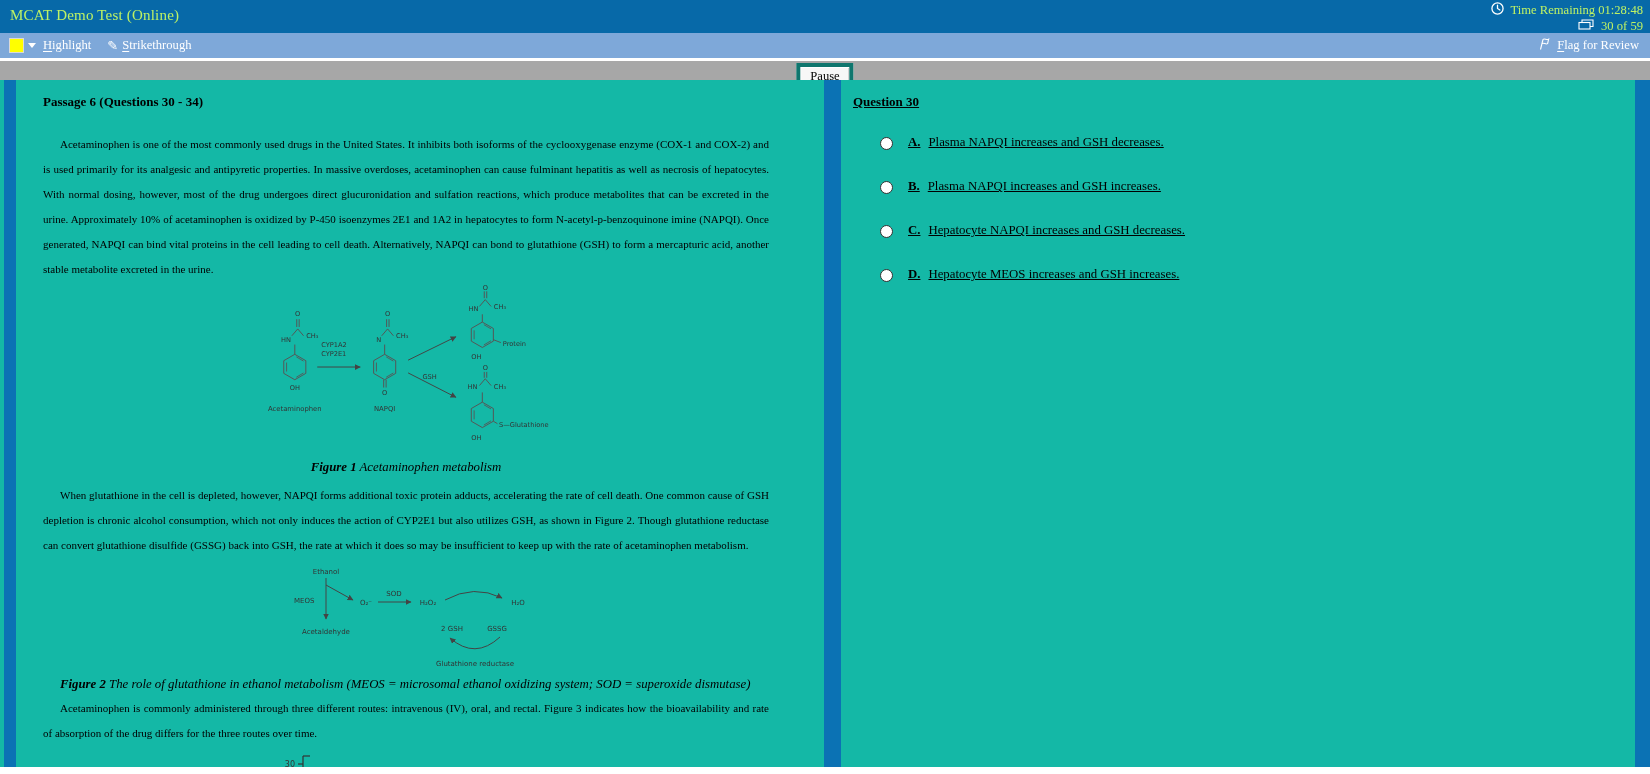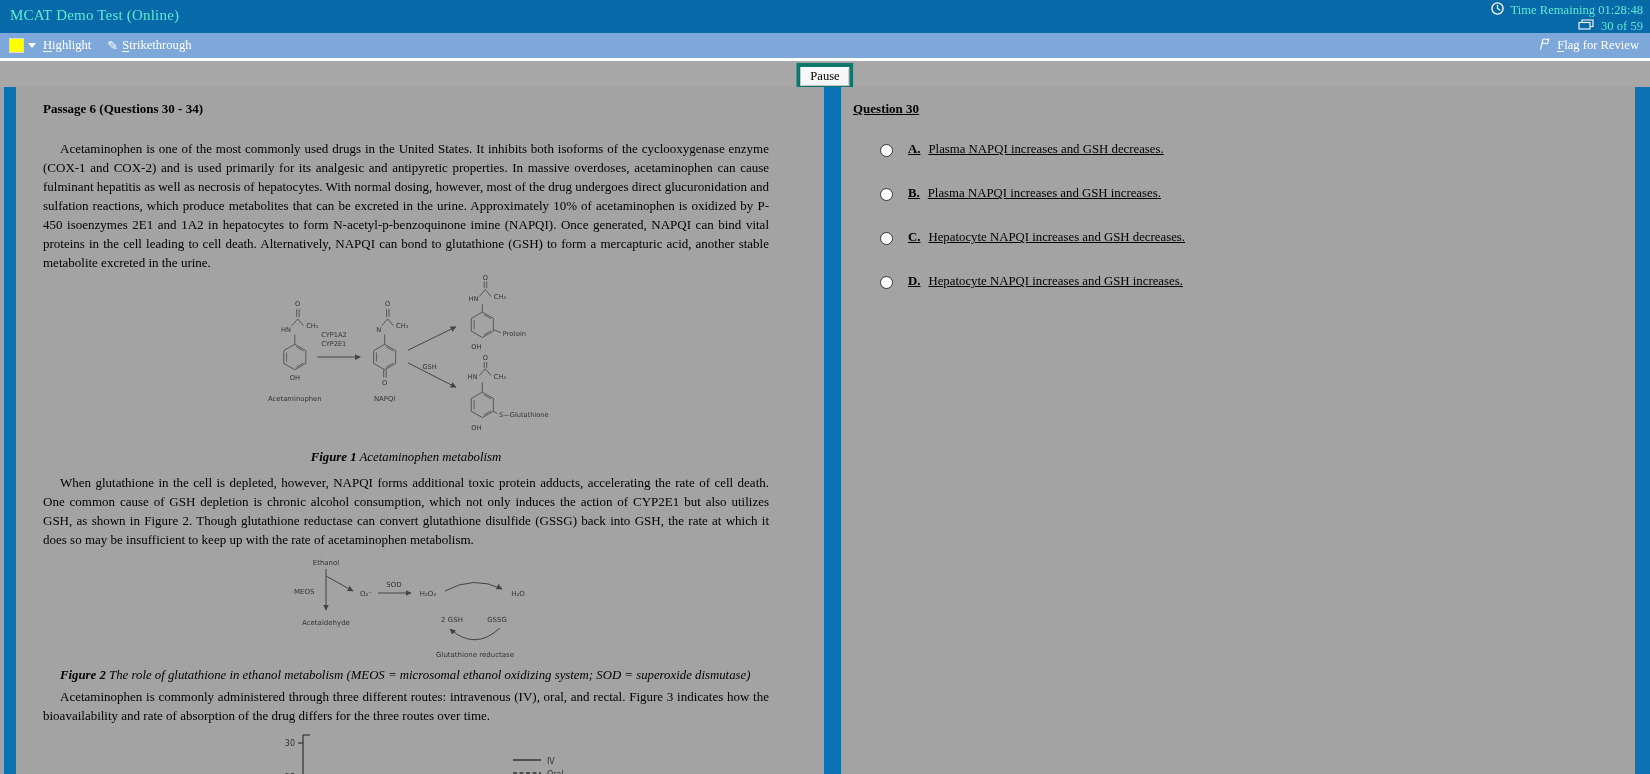--- a/index.html
+++ b/index.html
@@ -2,21 +2,21 @@
 <html><head>
 <meta charset="utf-8">
 <style>
   * { box-sizing: border-box; }
   html, body { margin:0; padding:0; }
   body {
     width:1650px; height:774px; overflow:hidden; position:relative;
     background:#ffffff; font-family:"Liberation Serif","DejaVu Serif",serif;
   }
   
-  .topbar { position:absolute; left:0; top:0; width:100%; height:34px; background:#0769a8; color:#5eead4; }
+  .topbar { position:absolute; left:0; top:0; width:100%; height:34px; background:#0769a8; color:#bef264; }
   .topbar-title { position:absolute; left:10px; top:7px; font-size:15px; letter-spacing:.2px; }
   .topbar-right { position:absolute; right:7px; top:2px; font-size:12.6px; line-height:15px; }
   .tr-row { display:flex; align-items:center; justify-content:flex-end; gap:7px;font-family:Liberation Serif, serif; }
   .toolbar {
     position:absolute; left:0; top:33px; width:100%; height:25px; background:#7ea8d9;
     color:#fff; font-size:12.6px; display:flex; align-items:center; padding:0 9px;
   }
   .tool { display:flex; align-items:center; gap:4px; margin-right:16px; cursor:default; }
   .swatch { width:15px; height:15px; background:#ffff00; border:1px solid #d9d9d9; }
   .dd-arrow { width:0; height:0; border-left:4px solid transparent; border-right:4px solid transparent; border-top:5px solid #fff; margin:0 7px 0 4px; }
@@ -24,29 +24,29 @@
   .toolbar-spacer { flex:1; }
   u { text-underline-offset:2px; }
   .pausebar { position:absolute; left:0; top:61px; width:100%; height:26px; background:#a7a7a7; }
   .pause-btn {
     position:absolute; left:50%; top:2px; transform:translateX(-50%);
     font-family:"Liberation Serif",serif; font-size:12.6px; color:#000;
     background:#f7f7f7; border:4px solid #0f766e; padding:2px 10px;
     box-shadow:inset 1px 1px 0 #ffffff, inset -1px -1px 0 #c2c2c2;
   }
   
-  .content { position:absolute; left:0; top:87px; width:1650px; height:687px; background:#a3a3a3; }
+  .content { position:absolute; left:0; top:80px; width:1650px; height:687px; background:#14b8a6; }
   .vbar { position:absolute; top:0; bottom:0; background:#0b72b4; }
   .vbar-left { left:4px; width:12px; }
   .vbar-mid { left:824px; width:17px; }
   .vbar-right { left:1635px; width:15px; }
   .panel-left  { position:absolute; left:16px;  top:0; width:808px; height:100%; padding:14px 55px 0 27px; overflow:hidden; }
   .panel-right { position:absolute; left:841px; top:0; width:794px; height:100%; padding:14px 95px 0 12px; overflow:hidden;text-decoration:underline; }
   .sec-heading { font-weight:bold; font-size:13px; margin:0; }
-  p.body { font-size:13px; line-height:19px; text-align:justify; text-indent:17px; margin:22px 0 0 0; color:#000; }
+  p.body { font-size:11px; line-height:25px; text-align:justify; text-indent:17px; margin:22px 0 0 0; color:#000; }
   p.body.tight { margin-top:8px; }
   p.body.p3 { margin-top:2px; }
   .q-text { text-align:left; text-indent:0; }
   .fig1-wrap { margin:2px 0 0 219px; }
   .fig2-wrap { margin:6px 0 0 249px; }
   .fig3-wrap { margin:6px 0 0 202px; }
   .fig-caption { font-size:12.8px; font-style:italic; margin:4px; }
   .fig-caption .cap-label { font-weight:bold; }
   .caption-center { text-align:center; }
   .caption2 { margin-left:17px; }
@@ -254,17 +254,17 @@
         <span class="opt-text">Plasma NAPQI increases and GSH increases.</span>
       </div>
       <div class="opt-row">
         <span class="radio"></span>
         <span class="opt-letter">C.</span>
         <span class="opt-text">Hepatocyte NAPQI increases and GSH decreases.</span>
       </div>
       <div class="opt-row">
         <span class="radio"></span>
         <span class="opt-letter">D.</span>
-        <span class="opt-text">Hepatocyte NAPQI increases and GSH increases.</span>
+        <span class="opt-text">Hepatocyte MEOS increases and GSH increases.</span>
       </div>
     </div>
   </div>
 </div>
 
 </body></html>

